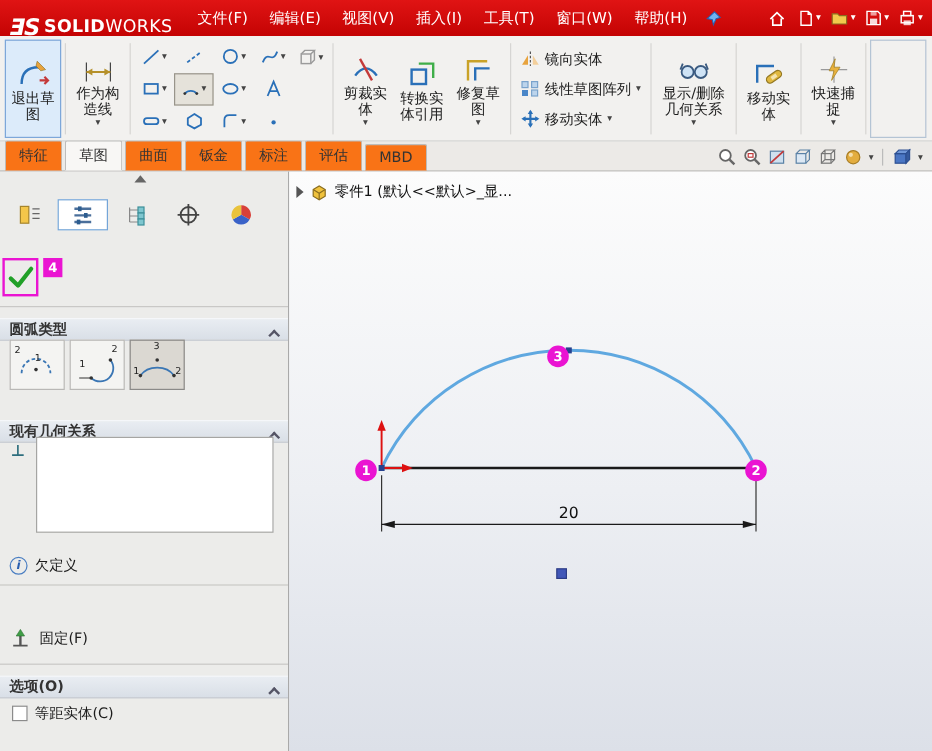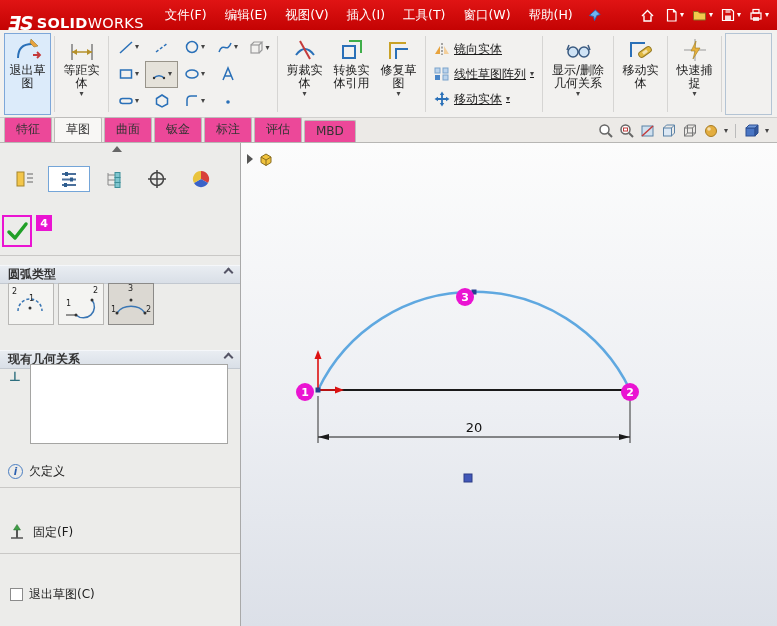--- a/index.html
+++ b/index.html
@@ -14,55 +14,55 @@
   .menu-item{padding:12px 9px;line-height:30px;font-size:12.5px;white-space:nowrap;cursor:default;}
   .pin-btn{margin-left:2px;width:22px;display:flex;justify-content:center;}
   .qicons{margin-left:auto;display:flex;align-items:center;gap:3px;padding-right:6px;}
   .qbtn{display:flex;align-items:center;gap:1px;padding:2px 2px;}
   .dd{font-size:8px;line-height:8px;color:#444;}
   .qbtn .dd{color:#fff;}
 
   
   .ribbon{position:absolute;top:30px;left:0;width:777px;height:88px;background:#f2f1ef;border-bottom:1px solid #d0cfcd;display:flex;align-items:stretch;padding:3px 2px 2px 4px;}
   .rsep{width:1px;background:#d6d5d3;margin:3px 3px;flex:0 0 1px;}
-  .vbtn{display:flex;flex-direction:column;align-items:center;width:47px;flex:0 0 auto;padding-top:2px;text-align:center;line-height:13px;font-size:12px;color:#1c1c1c;border:1px solid transparent;}
+  .vbtn{display:flex;flex-direction:column;align-items:center;width:47px;flex:0 0 auto;padding-top:2px;text-align:center;line-height:13px;font-size:12px;color:#1c1c1c;border:1px solid transparent;justify-content:center;}
   .vbtn .vicon{width:28px;height:28px;display:flex;align-items:center;justify-content:center;}
   .vbtn .lbl{width:44px;}
   .vbtn.active{background:#dcebfa;border-color:#7da7d9;}
   .vbtn.disabled{color:#9b9b9b;}
   .wide{width:64px;}.wide .lbl{width:60px;}
   .sgrid{display:grid;grid-template-columns:repeat(4,33px);grid-auto-rows:27px;align-self:center;}
   .scell{display:flex;align-items:center;justify-content:center;gap:1px;border:1px solid transparent;}
   .scell.sel{background:#e5e2da;border-color:#98948a;}
   .gcol{display:flex;flex-direction:column;justify-content:flex-start;padding-top:6px;}
-  .mcol{display:flex;flex-direction:column;justify-content:space-between;padding:4px 2px;text-decoration:underline;}
+  .mcol{display:flex;flex-direction:column;justify-content:space-between;padding:4px 2px;}
   .hbtn{display:flex;align-items:center;gap:4px;height:24px;padding:0 3px;font-size:12px;white-space:nowrap;}
 
   
   .tabstrip{position:absolute;top:118px;left:0;width:777px;height:25px;background:#eceae7;border-bottom:1px solid #b7b6b4;display:flex;align-items:flex-end;padding:0 4px;}
-  .tab{padding:3px 11px 4px;font-size:12px;color:#333;background:#ec4899;border:1px solid #bdbcba;border-bottom:none;margin-right:2px;border-radius:2px 2px 0 0;}
+  .tab{padding:3px 11px 4px;font-size:12px;color:#333;background:#f97316;border:1px solid #bdbcba;border-bottom:none;margin-right:2px;border-radius:2px 2px 0 0;}
   .tab.active{background:#f8f7f5;}
   .hud{margin-left:auto;display:flex;align-items:center;gap:5px;padding:0 4px 3px;}
   .hudbtn{display:flex;align-items:center;}
   .hudsep{width:1px;height:14px;background:#bbb;margin:0 2px;}
 
   
   .main{position:absolute;top:143px;left:0;width:777px;height:483px;display:flex;}
   .panel{position:relative;width:241px;flex:0 0 241px;background:#ececea;border-right:1px solid #a9a9a9;}
   .collapse-arrow{position:absolute;top:3px;left:112px;width:0;height:0;border-left:5px solid transparent;border-right:5px solid transparent;border-bottom:6px solid #666;}
   .ptabs{position:absolute;top:23px;left:4px;display:flex;gap:2px;}
   .ptab{width:42px;height:26px;display:flex;align-items:center;justify-content:center;border:1px solid transparent;}
   .ptab.sel{background:#fff;border-color:#74a5d8;}
   .ptitle{position:absolute;top:48px;left:0;width:240px;height:24px;display:flex;align-items:center;gap:6px;padding:0 8px;border-bottom:1px solid #cfcecc;font-weight:bold;}
   .help-icon{margin-left:auto;width:15px;height:15px;border-radius:50%;border:1px solid #8a8a8a;color:#555;font-size:10px;display:flex;align-items:center;justify-content:center;background:#f7f7f7;font-weight:normal;}
   .confirm-wrap{position:absolute;top:72px;left:2px;display:flex;align-items:flex-start;gap:4px;}
   .confirm-box{width:30px;height:32px;border:2px solid #ea14d2;display:flex;align-items:center;justify-content:center;}
   .step-badge{width:16px;height:16px;background:#ea14d2;color:#fff;font-size:11px;font-weight:bold;display:flex;align-items:center;justify-content:center;}
   .pdivider{position:absolute;left:0;width:240px;height:1px;background:#c9c8c6;}
-  .sect{position:absolute;left:0;width:240px;height:19px;background:linear-gradient(180deg,#e9edf2,#d9dfe7);border-top:1px solid #f5f7fa;border-bottom:1px solid #c2c8d0;display:flex;align-items:flex-start;padding:0 8px;font-weight:bold;color:#333;}
+  .sect{position:absolute;left:0;width:240px;height:19px;background:linear-gradient(180deg,#e9edf2,#d9dfe7);border-top:1px solid #f5f7fa;border-bottom:1px solid #c2c8d0;display:flex;align-items:flex-end;padding:0 8px;font-weight:bold;color:#333;}
   .chev{margin-left:auto;width:7px;height:7px;border-left:2px solid #556;border-top:2px solid #556;transform:rotate(45deg);margin-top:3px;}
   .atb-row{position:absolute;top:140px;left:8px;display:flex;gap:4px;}
   .atb{position:relative;width:46px;height:42px;background:#f4f4f2;border:1px solid #b9b8b6;display:flex;align-items:center;justify-content:center;}
   .atb.sel{background:#dbd8d2;border-color:#8b8a88;}
   .atb .dig{position:absolute;font-size:8px;color:#222;line-height:8px;}
   .relbox{position:absolute;top:221px;left:30px;width:198px;height:80px;background:#fff;border:1px solid #a5a5a3;}
   .perp-icon{position:absolute;top:226px;left:9px;font-size:13px;font-weight:bold;color:#2d6e7e;}
   .status-row{position:absolute;top:320px;left:8px;display:flex;align-items:center;gap:6px;}
   .info-icon{width:15px;height:15px;border-radius:50%;border:1px solid #4a7ec2;color:#2a5fb0;font-size:10px;font-style:italic;font-weight:bold;display:flex;align-items:center;justify-content:center;}
   .fixed-row{position:absolute;top:380px;left:8px;display:flex;align-items:center;gap:7px;}
@@ -153,21 +153,21 @@
     <div class="vbtn">
       <span class="vicon">
         <svg width="28" height="28" viewBox="0 0 28 28">
             <line x1="4" y1="8" x2="4" y2="24" stroke="#444"></line>
             <line x1="24" y1="8" x2="24" y2="24" stroke="#444"></line>
             <line x1="4" y1="16" x2="24" y2="16" stroke="#b5902a" stroke-width="1.5"></line>
             <polygon points="4,16 9,13 9,19" fill="#b5902a"></polygon>
             <polygon points="24,16 19,13 19,19" fill="#b5902a"></polygon>
           </svg>
       </span>
-      <span class="lbl">等距实体</span>
+      <span class="lbl">作为构造线</span>
       <span class="dd">▾</span>
     </div>
 
     <div class="rsep"></div>
 
     <div class="sgrid">
       <span class="scell">
         <svg width="16" height="16" viewBox="0 0 16 16">
             <line x1="2" y1="14" x2="14" y2="3" stroke="#2a70b8" stroke-width="1.5"></line>
           </svg>
@@ -551,38 +551,43 @@
         <svg width="18" height="18" viewBox="0 0 18 18">
             <line x1="3" y1="15" x2="15" y2="15" stroke="#555" stroke-width="1.5"></line>
             <line x1="9" y1="7" x2="9" y2="15" stroke="#555" stroke-width="2"></line>
             <path d="M9 1.5 L12.5 7 L5.5 7 Z" fill="#3f9e46" stroke="#2a6e30" stroke-width=".5"></path>
           </svg>
         <span>固定(F)</span>
       </div>
 
       <div class="pdivider" style="top:410px"></div>
 
+      <div class="sect" style="top:420px">
+        <span>选项(O)</span>
+        <span class="chev"></span>
+      </div>
 
       <div class="cbrow" style="top:443px">
         <span class="cb"></span>
-        <span>退出草图(C)</span>
+        <span>等距实体(C)</span>
       </div>
       <div class="cbrow" style="top:492px">
         <span class="cb"></span>
         <span>添加尺寸(D)</span>
       </div>
     </div>
 
     <div class="viewport">
       <div class="crumb">
         <span class="tri"></span>
         <svg width="16" height="16" viewBox="0 0 16 16">
             <path d="M3 6 L8 3 L13 6 L13 11.5 L8 14.5 L3 11.5 Z" fill="#f0c23c" stroke="#8a6d1f"></path>
             <path d="M3 6 L8 9 L13 6 M8 9 L8 14.5" fill="none" stroke="#8a6d1f"></path>
           </svg>
+        <span>零件1 (默认&lt;&lt;默认&gt;_显...</span>
       </div>
 
       <svg class="sketch" width="536" height="483" viewBox="0 0 536 483">
 
         <line x1="77" y1="253" x2="77" y2="300" stroke="#333" stroke-width="1"></line>
         <line x1="389" y1="253" x2="389" y2="300" stroke="#333" stroke-width="1"></line>
 
         <line x1="77" y1="294" x2="389" y2="294" stroke="#1a1a1a" stroke-width="1"></line>
         <polygon points="77,294 88,291 88,297" fill="#1a1a1a"></polygon>
         <polygon points="389,294 378,291 378,297" fill="#1a1a1a"></polygon>

